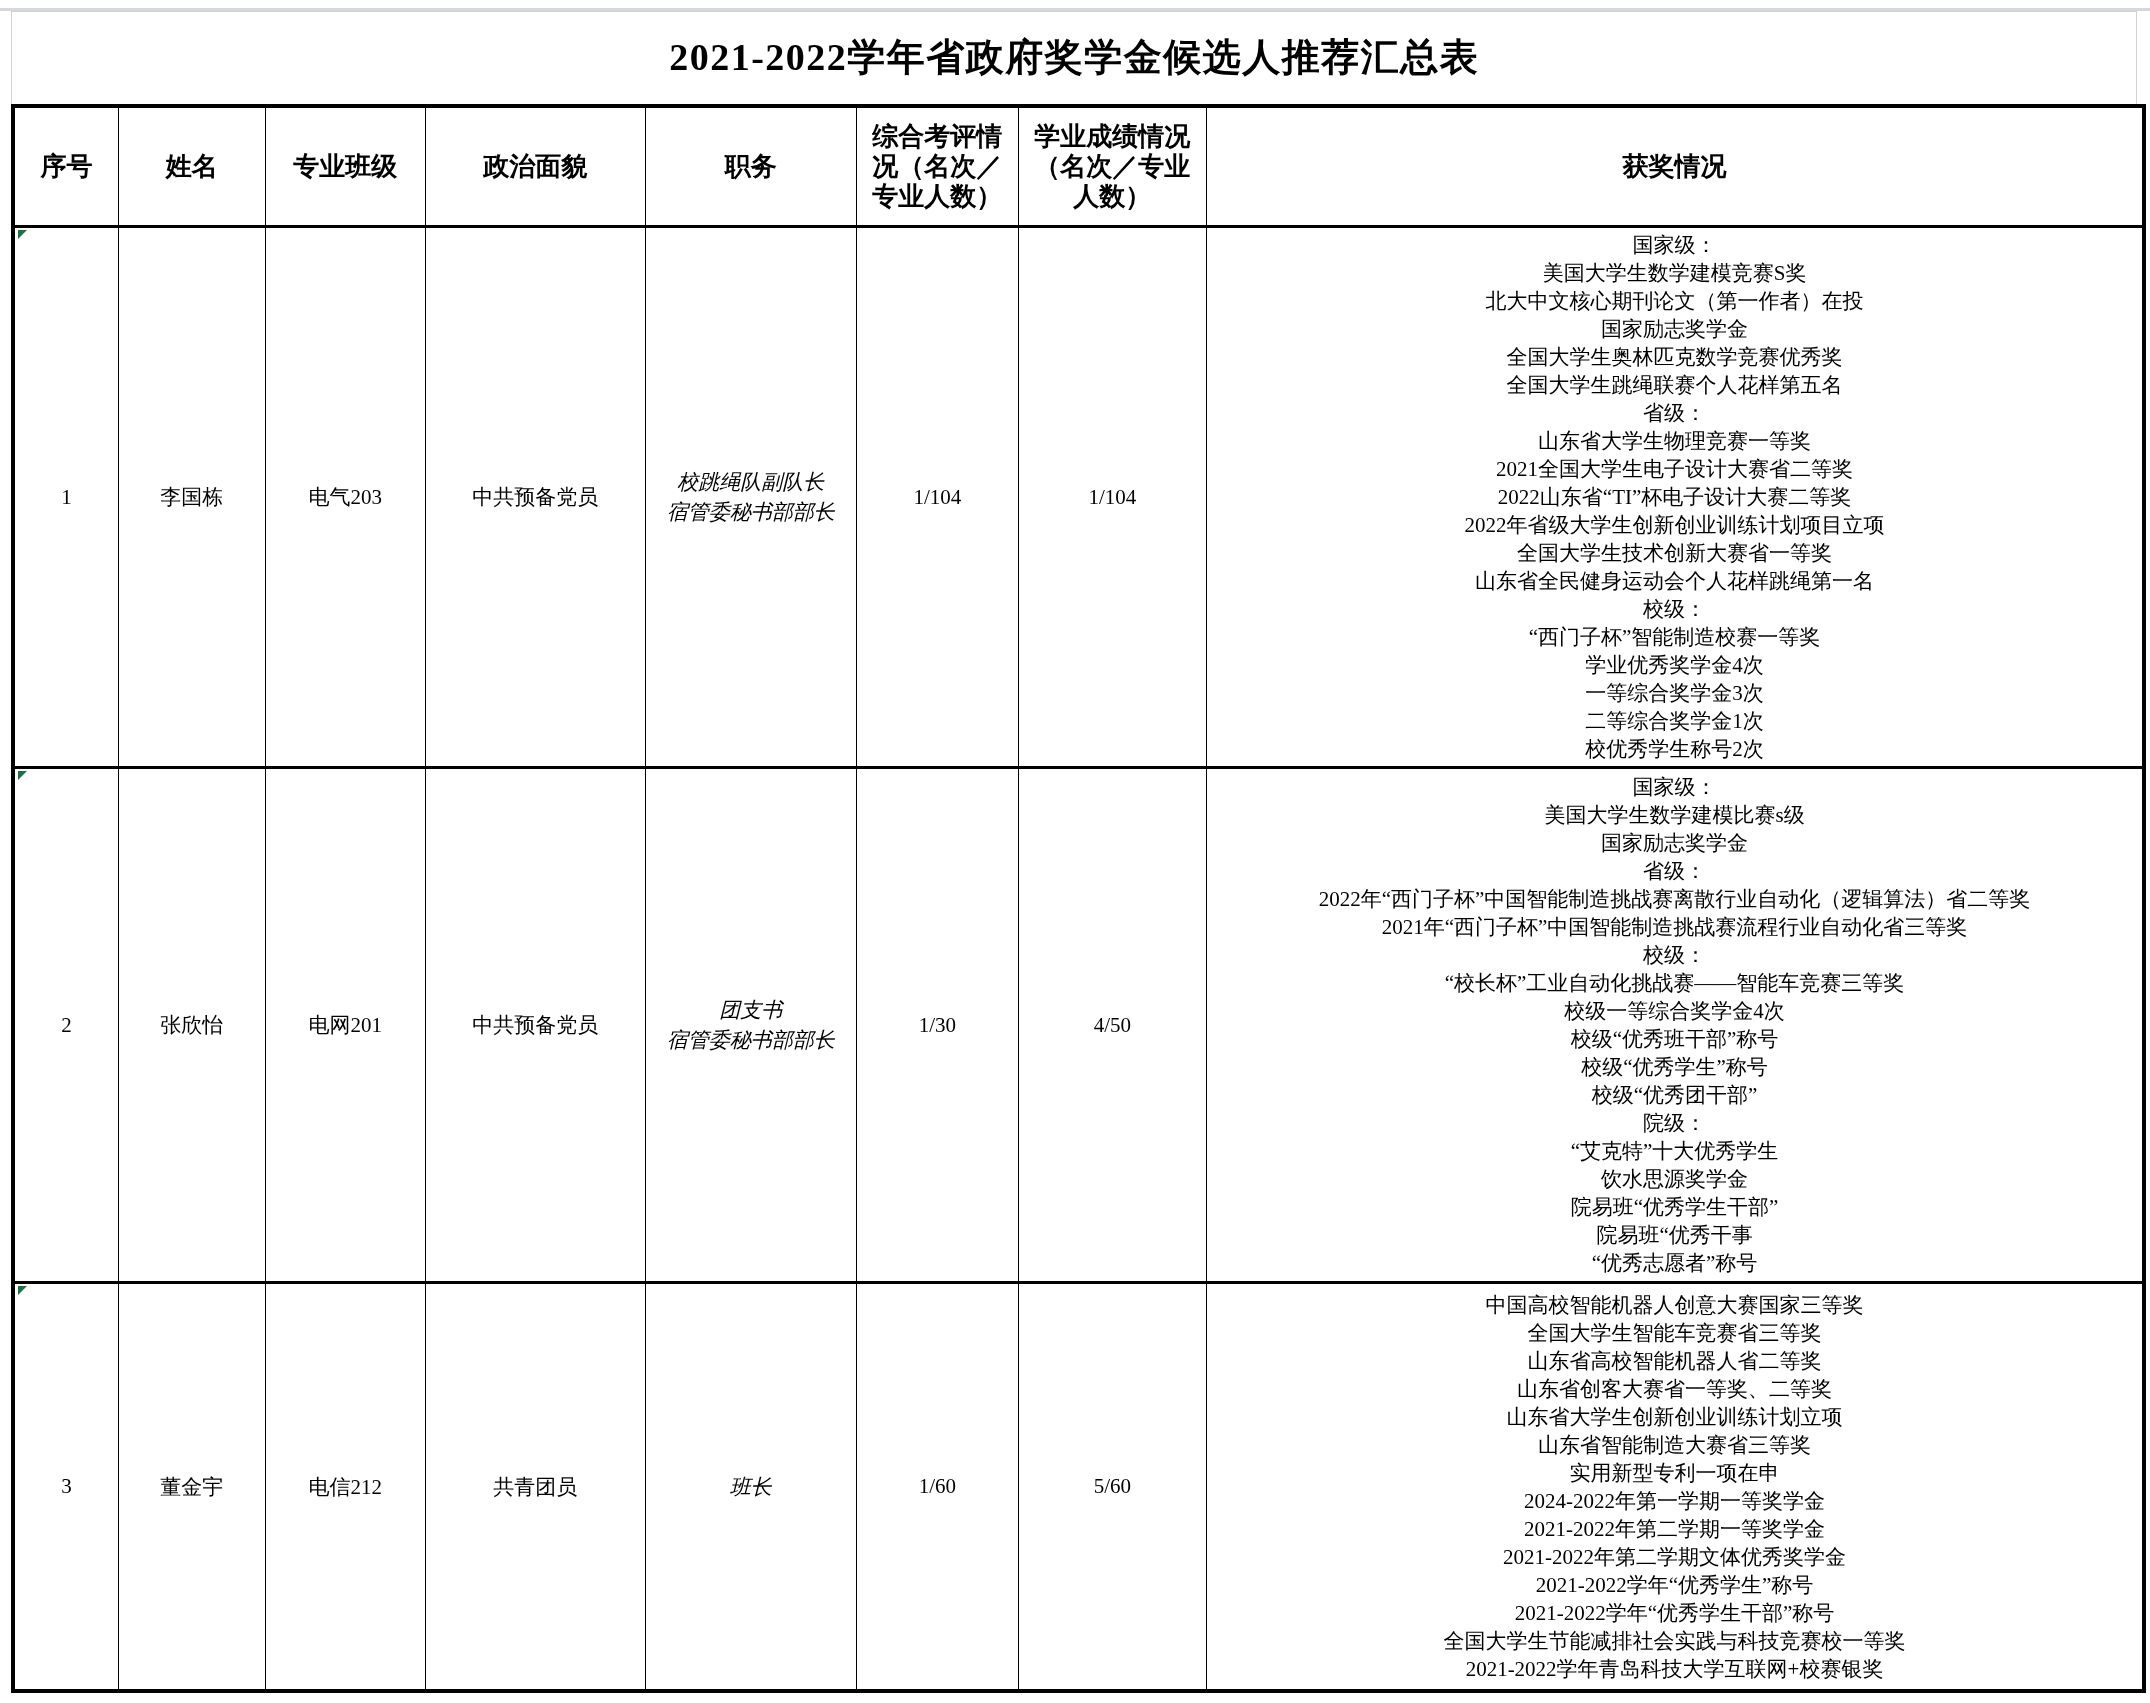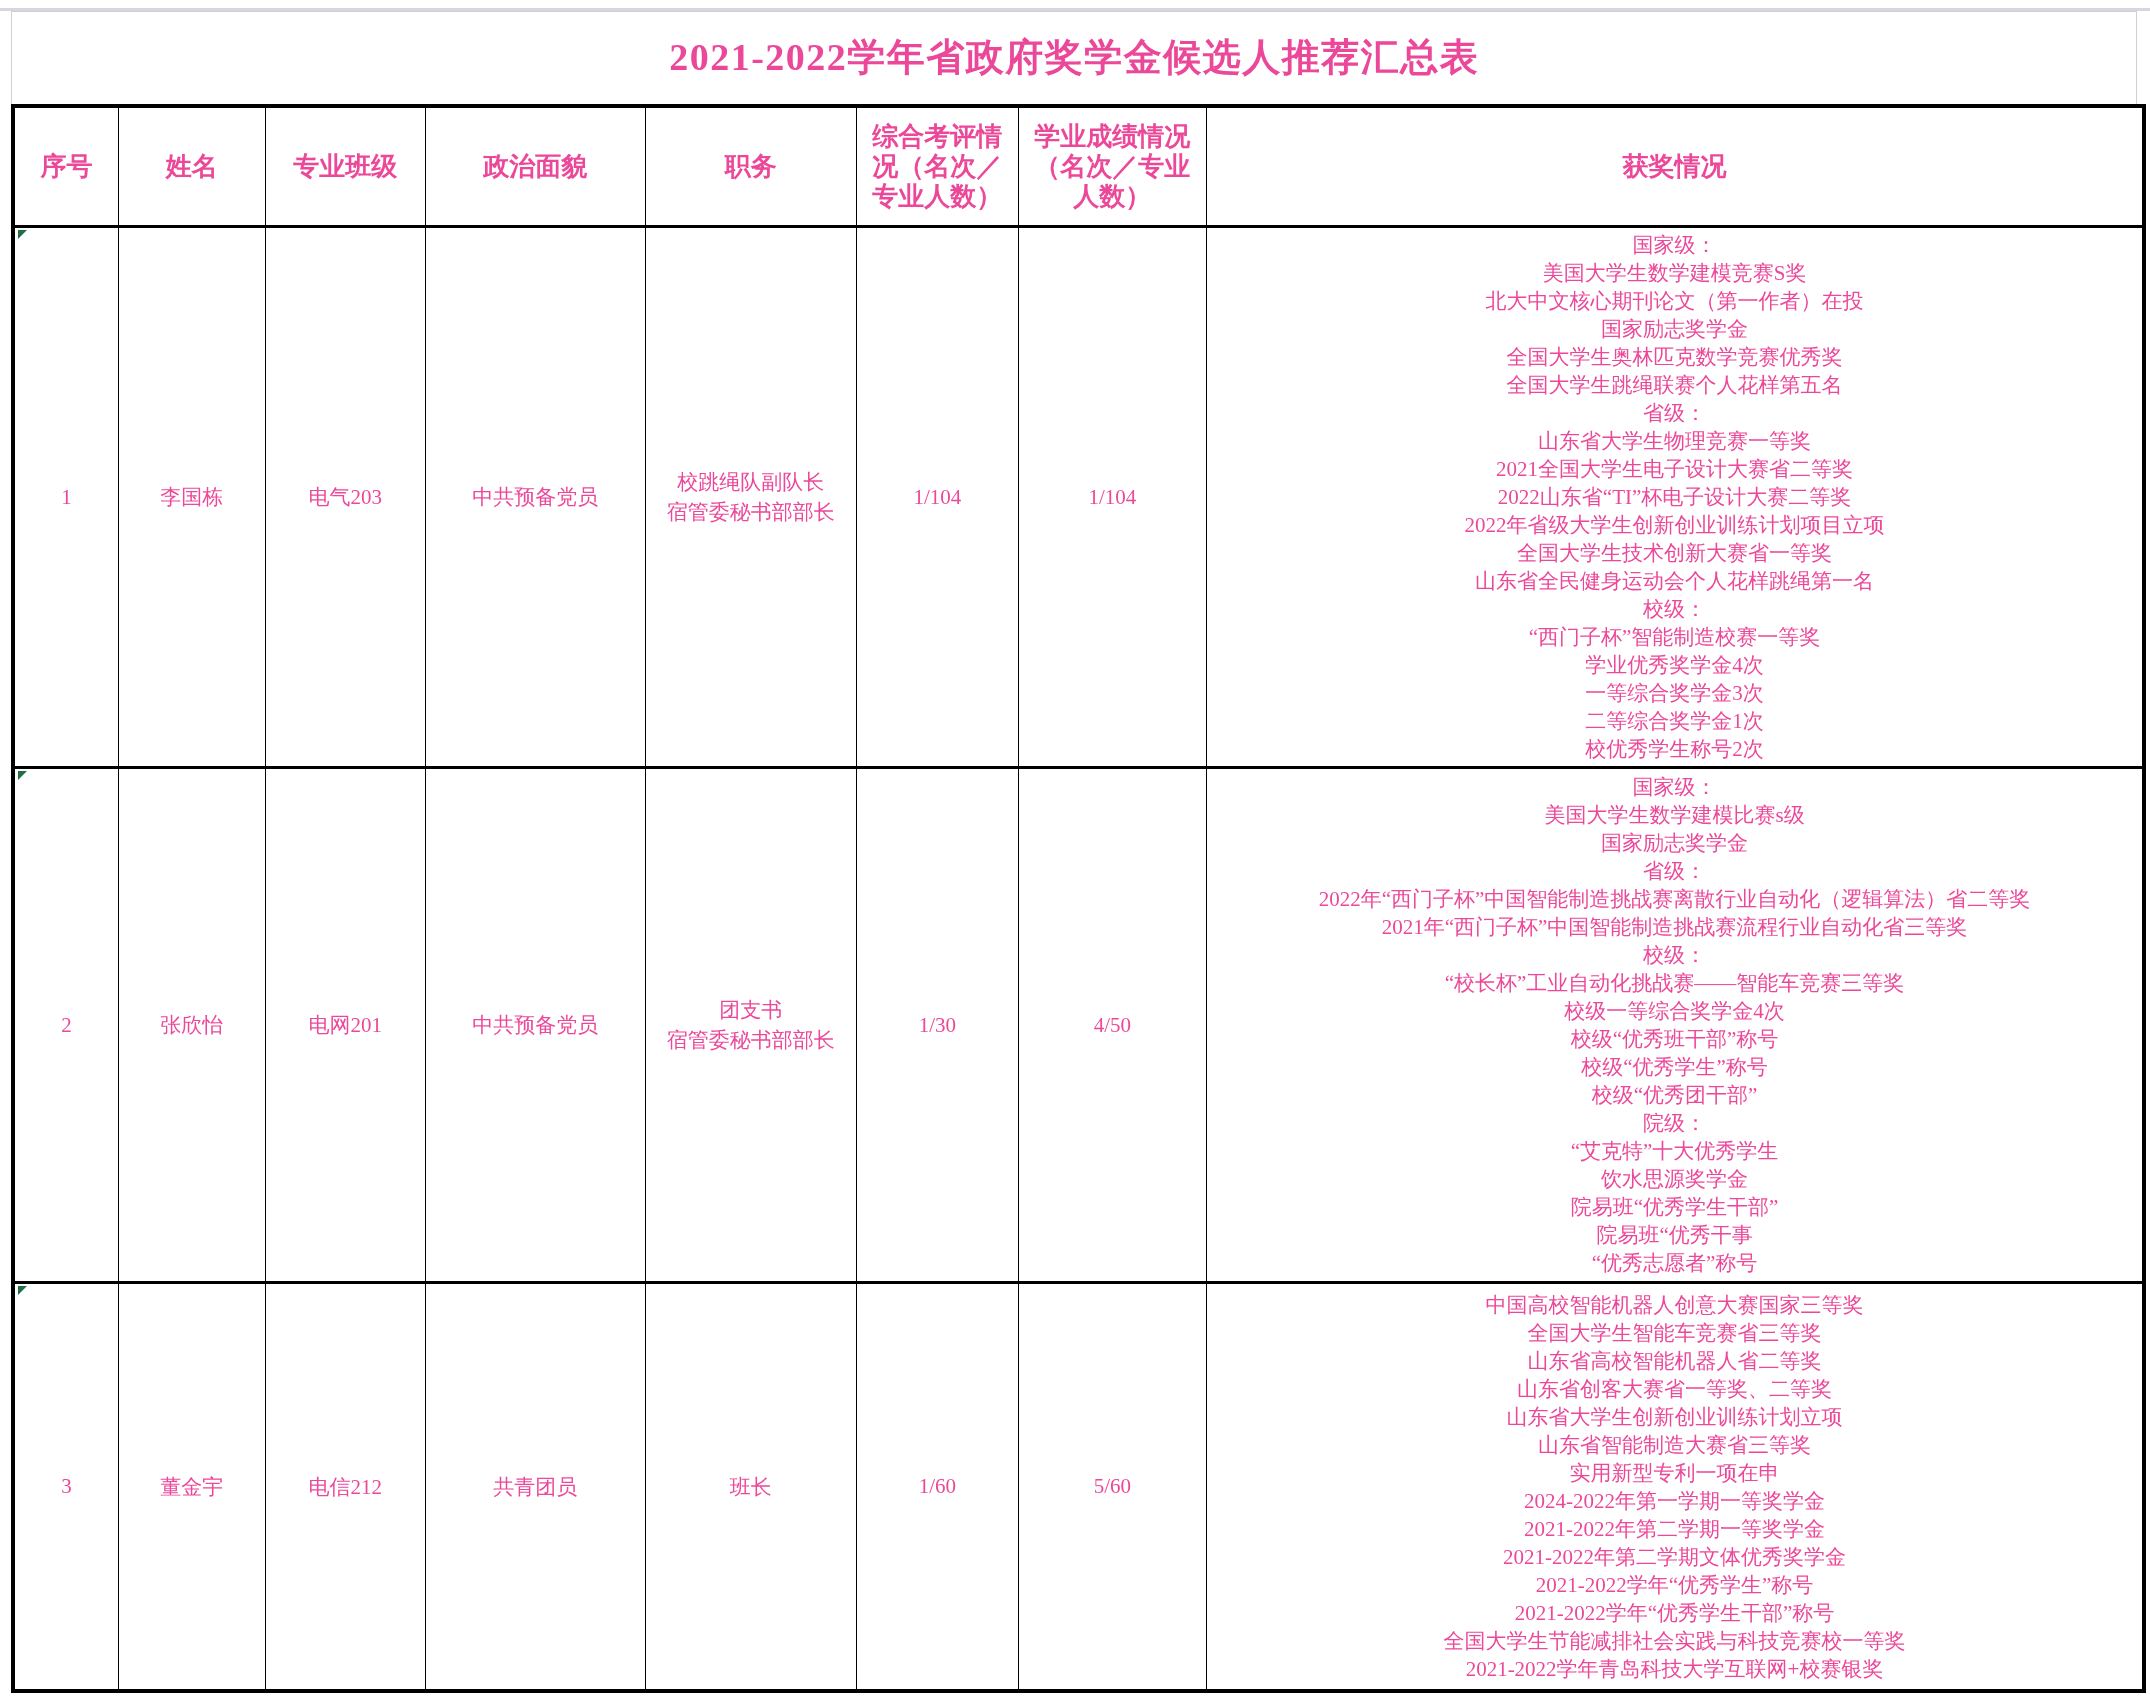--- a/index.html
+++ b/index.html
@@ -1,36 +1,36 @@
 <!DOCTYPE html>
 <html style="font-size:12px"><head>
 <meta charset="utf-8">
 <style>
   html,body{margin:0;padding:0;background:#ffffff;}
   .page{position:relative;width:2151px;height:1704px;background:#ffffff;overflow:hidden;
-        font-family:"Liberation Serif","DejaVu Serif",serif;color:#ec4899;}
+        font-family:"Liberation Serif","DejaVu Serif",serif;color:#000000;}
   .top-strip{position:absolute;left:0;top:8.3px;width:2151px;height:3px;background:#d6d6de;}
   .title-box{position:absolute;left:11.3px;top:10.5px;width:2124px;height:92px;background:#ffffff;
              border:1.5px solid #cfcfd7;border-bottom:none;
              display:flex;align-items:center;justify-content:center;}
   .page-title{font-size:38px;font-weight:bold;letter-spacing:1.5px;}
   table.sheet{position:absolute;left:11.3px;top:104px;width:2130px;border-collapse:collapse;
               table-layout:fixed;background:#ffffff;border:4.5px solid #000;}
   .sheet th,.sheet td{border:1.5px solid #000;border-top-width:3px;border-bottom-width:3px;
               text-align:center;vertical-align:middle;font-size:21px;padding:3px;
               overflow:hidden;}
   .sheet thead th{height:111px;font-weight:bold;line-height:30px;font-size:26px;}
   .hdr{display:inline-block;max-width:169px;}
   tr.r0 td{height:531px;}
   tr.r1 td{height:506px;}
   tr.r2 td{height:399px;}
   .cell-no{position:relative;}
   .tri{position:absolute;left:2.3px;top:2.3px;width:0;height:0;
        border-top:9.8px solid #1e7145;border-right:9.8px solid transparent;}
-  .pos-line{line-height:30px;}
+  .pos-line{line-height:30px;font-style:italic;}
   .award-line{line-height:28px;}
   .award-line.bold{font-weight:normal;}
 </style>
 </head>
 <body>
 
 <div class="page">
   <div class="top-strip"></div>
   <div class="title-box">
     <span class="page-title">2021-2022学年省政府奖学金候选人推荐汇总表</span>

